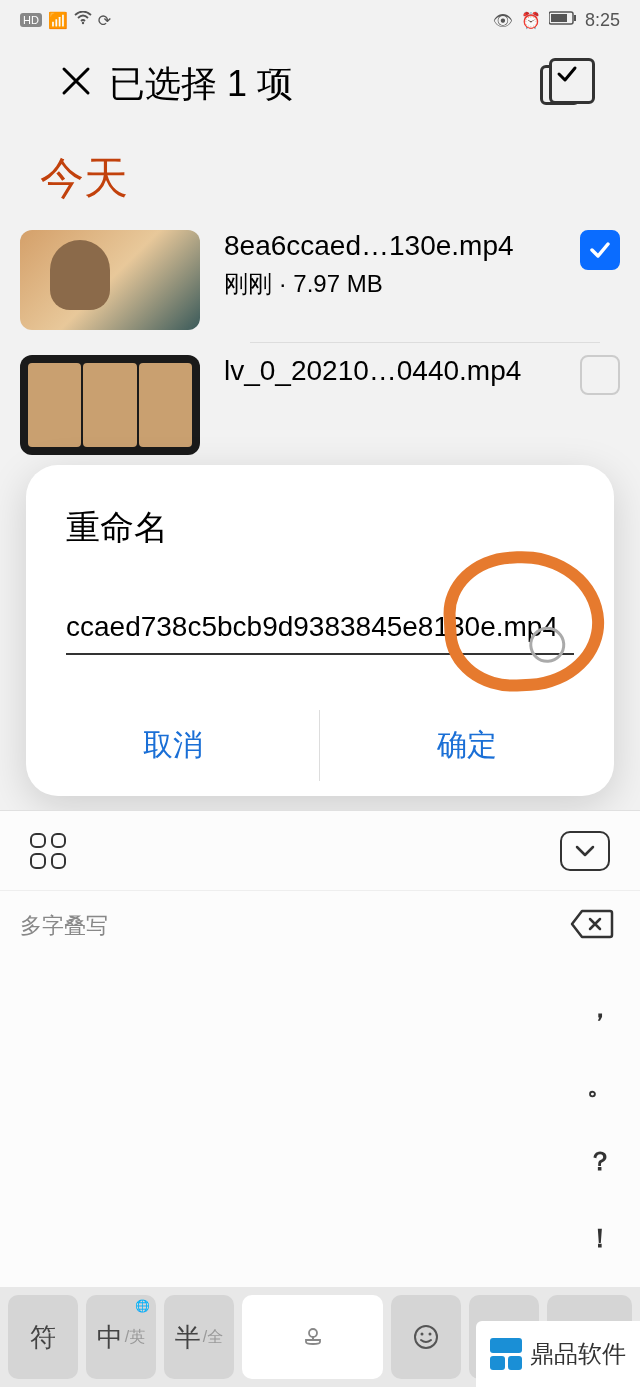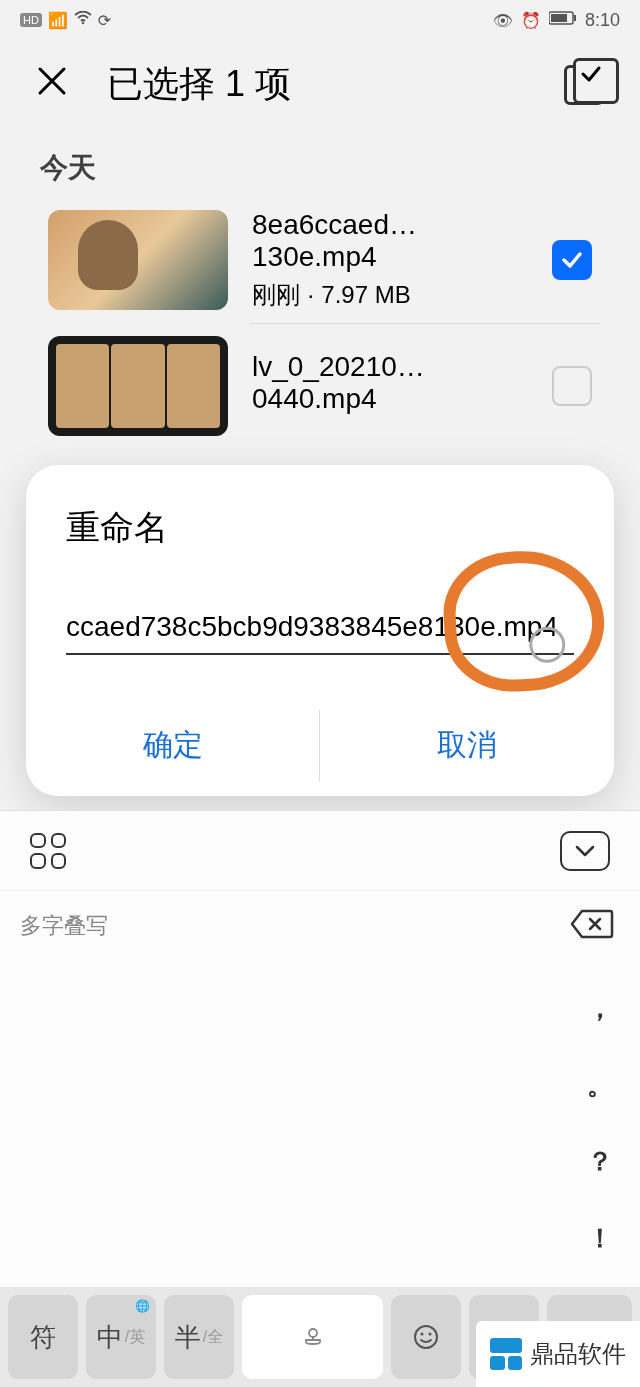--- a/index.html
+++ b/index.html
@@ -4,30 +4,30 @@
 <style>
   * { box-sizing: border-box; margin: 0; padding: 0; font-family: -apple-system, "PingFang SC", "Microsoft YaHei", sans-serif; }
   body { width: 640px; height: 1387px; background: #f2f2f2; overflow: hidden; position: relative; }
 
   .status-bar { height: 40px; display: flex; align-items: center; justify-content: space-between; padding: 0 20px; color: #555; font-size: 18px; }
   .status-left { display: flex; gap: 6px; align-items: center; }
   .status-right { display: flex; gap: 8px; align-items: center; }
   .status-icon { font-size: 16px; }
   .hd-badge { background: #888; color: #fff; font-size: 11px; padding: 1px 3px; border-radius: 3px; font-weight: normal; }
 
-  .header { display: flex; align-items: center; padding: 20px 36px; gap: 39px; text-align: right; }
+  .header { display: flex; align-items: center; padding: 20px 60px; gap: 17px; text-align: right; }
   .close-x { font-size: 38px; color: #000; font-weight: 300; }
   .header-title { font-size: 36px; color: #000; font-weight: 500; }
   .select-all { margin-left: auto; width: 40px; height: 40px; border: 3px solid #333; border-radius: 6px; position: relative; }
   .select-all::before { content: ""; position: absolute; width: 40px; height: 40px; border: 3px solid #333; border-radius: 6px; top: -10px; left: 6px; background: #f2f2f2; }
   .select-all svg { position: absolute; top: -5px; left: 13px; z-index: 1; }
 
-  .section-label { font-size: 28px; color: #404040; padding: 20px 40px 10px; font-weight: 700; }
-
-  .file-row { display: flex; align-items: center; padding: 12px 48px; gap: 24px; }
+  .section-label { font-size: 44px; color: #c2410c; padding: 20px 40px 10px; font-weight: 400; }
+
+  .file-row { display: flex; padding: 12px 20px; gap: 24px; }
   .thumb { width: 180px; height: 100px; border-radius: 12px; background: #ddd; overflow: hidden; flex-shrink: 0; position: relative; }
   .thumb-1 { background: linear-gradient(135deg, #d4a06a 0%, #e8c89a 50%, #3a5a5a 100%); }
   .thumb-1::after { content: ""; position: absolute; left: 30px; top: 10px; width: 60px; height: 70px; background: #8b6a4a; border-radius: 30px 30px 20px 20px; }
   .thumb-2 { background: #1a1a1a; display: grid; grid-template-columns: 1fr 1fr 1fr; gap: 2px; padding: 8px; }
   .thumb-2 .face { background: #c9a070; border-radius: 4px; }
   .file-info { flex: 1; }
   .file-name { font-size: 28px; color: #000; margin-bottom: 6px; }
   .file-meta { font-size: 24px; color: #000000; }
   .checkbox { width: 40px; height: 40px; border-radius: 8px; flex-shrink: 0; border: 2px solid #ccc; }
   .checkbox.checked { background: #0a6cff; border-color: #0a6cff; display: flex; align-items: center; justify-content: center; }
@@ -93,21 +93,21 @@
   <div class="status-right">
     <span class="status-icon">👁</span>
     <span class="status-icon">⏰</span>
     <span class="status-icon">
       <svg width="28" height="14" viewBox="0 0 28 14">
           <rect x="0" y="1" width="24" height="12" rx="2" stroke="#555" fill="none" stroke-width="1.5"></rect>
           <rect x="2" y="3" width="16" height="8" fill="#555"></rect>
           <rect x="25" y="4" width="2" height="6" fill="#555"></rect>
         </svg>
     </span>
-    <span>8:10</span>
+    <span>8:25</span>
   </div>
 </div>
 
 <div class="header">
   <span class="close-x">
     <svg width="32" height="32" viewBox="0 0 32 32">
         <path d="M4 4 L28 28 M28 4 L4 28" stroke="#000" stroke-width="3" stroke-linecap="round"></path>
       </svg>
   </span>
   <span class="header-title">已选择 1 项</span>
@@ -145,22 +145,22 @@
   <div class="checkbox"></div>
 </div>
 
 <div class="modal">
   <div class="modal-title">重命名</div>
   <div class="input-wrap">
     <input class="rename-input" value="ccaed738c5bcb9d9383845e8130e.mp4" style="">
     <div class="annotation"></div>
   </div>
   <div class="modal-buttons">
+    <div class="modal-btn">取消</div>
     <div class="modal-btn">确定</div>
-    <div class="modal-btn">取消</div>
   </div>
 </div>
 
 <div class="ime-top">
   <div class="grid-icon">
       <span></span>
       <span></span>
       <span></span>
       <span></span>
     </div>

